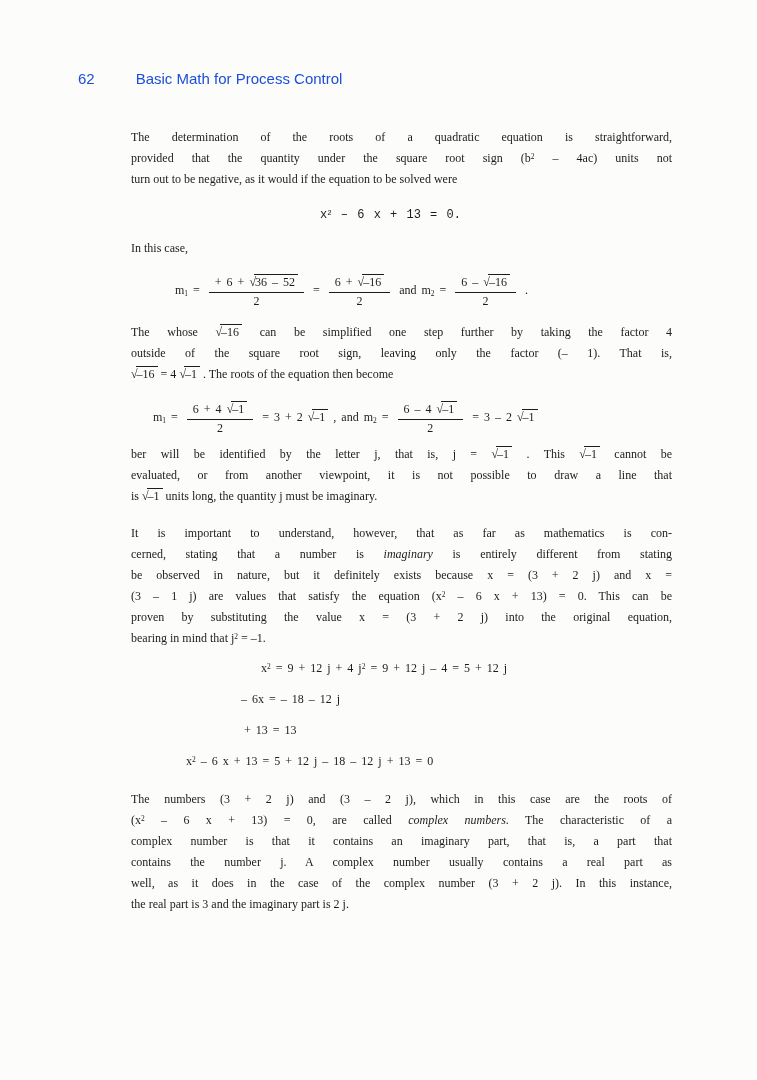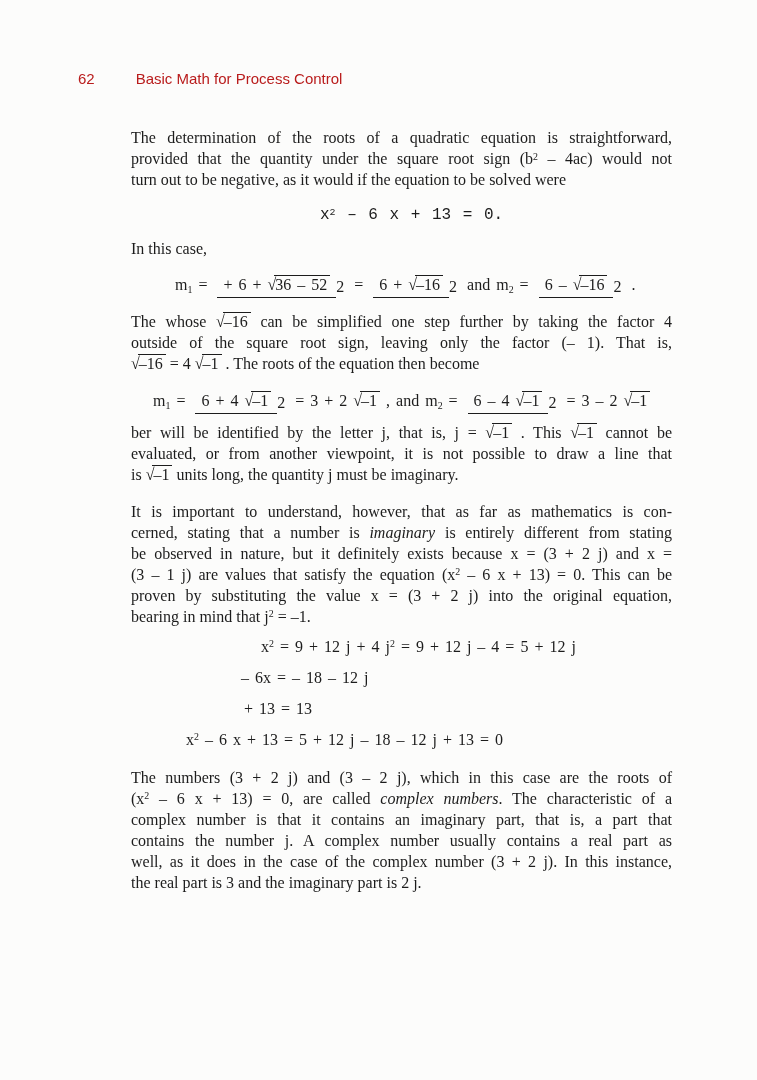--- a/index.html
+++ b/index.html
@@ -9,28 +9,28 @@
     width:757px;height:1080px;
     background:#fcfcfb;
     color:#1c1c1c;
     overflow:hidden;
     margin:0 auto;
   }
   
   .running-head{
     position:absolute;top:70px;left:78px;right:85px;
     font-family:"Liberation Sans",sans-serif;
-    font-size:15px;color:#b91c1c;
+    font-size:15px;color:#1d4ed8;
   }
   .running-head .booktitle{margin-left:41px;}
 
   
   .body-text{
     position:absolute;top:127px;left:131px;width:541px;
-    font-size:16px;line-height:21px;
+    font-size:12px;line-height:21px;
   }
   .line{white-space:normal;}
   .para .line{text-align:justify;text-align-last:justify;}
   .para .line.last{text-align-last:left;}
 
   .eq .line,.eq-group .line{text-align:left;text-align-last:auto;word-spacing:2px;}
 
   .eq-quadratic{margin-top:15px;font-family:Liberation Mono, monospace;}
   .eq-quadratic .line{padding-left:189px;}
   .para-lead{margin-top:12px;}
@@ -57,39 +57,39 @@
   .sqrt{white-space:nowrap;}
   .sqrt .rad{display:inline-block;margin-right:-2px;transform:scaleY(1.05);}
   .sqrt .vinc{
     display:inline-block;
     border-top:1.3px solid currentColor;
     padding:1px 3px 0 1px;
     line-height:1.05;
   }
 
   .frac{
-    display:inline-flex;flex-direction:row;align-items:center;
+    display:inline-flex;flex-direction:column;align-items:center;
     vertical-align:middle;text-align:center;
     margin:0 4px;line-height:1.25;
   }
   .frac .num{display:block;border-bottom:1.4px solid currentColor;padding:0 6px 2px;}
   .frac .den{display:block;padding-top:1px;}
 </style>
 </head>
 <body>
 
 <div class="page" style="background: rgb(252, 252, 251); color: rgb(28, 28, 28);">
   <header class="running-head">
     <span class="pagenum">62</span><span class="booktitle">Basic Math for Process Control</span>
   </header>
 
   <main class="body-text">
     <div class="para" id="p1">
         <div class="line"><span>The determination of the roots of a quadratic equation is straightforward,</span></div>
-        <div class="line"><span>provided that the quantity under the square root sign (b</span><sup>2</sup><span> – 4ac) would not</span></div>
+        <div class="line"><span>provided that the quantity under the square root sign (b</span><sup>2</sup><span> – 4ac) units not</span></div>
         <div class="line last"><span>turn out to be negative, as it would if the equation to be solved were</span></div>
       </div>
     <div class="eq eq-quadratic">
         <div class="line last"><span>x</span><sup>2</sup><span> – 6 x + 13 = 0.</span></div>
       </div>
     <div class="para para-lead">
         <div class="line last"><span>In this case,</span></div>
       </div>
     <div class="eq eq-roots1">
         <div class="line last"><span>m</span><sub>1</sub><span> = </span><span class="frac">

